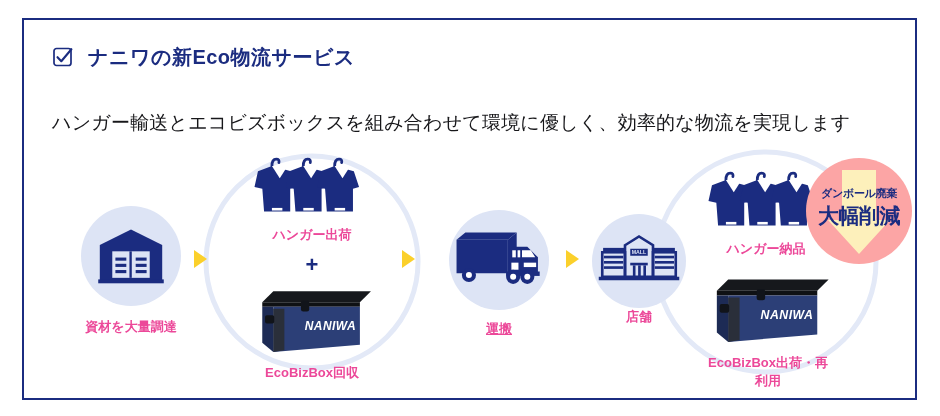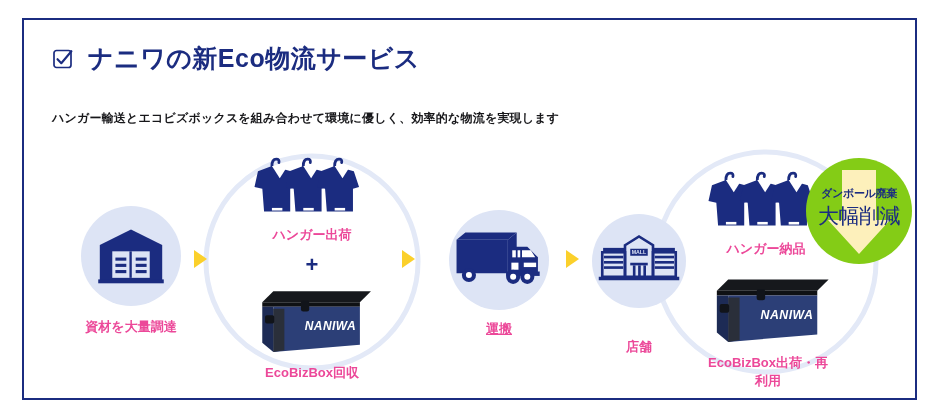--- a/index.html
+++ b/index.html
@@ -22,26 +22,26 @@
     box-sizing:border-box;
   }
 
   
   .header{
     position:absolute;left:28px;top:26px;
     display:flex;align-items:center;gap:14px;
   }
   .check-icon{width:22px;height:22px;display:block;flex:0 0 auto;}
   .title{
-    font-size:25px;font-weight:bold;color:#1b2c80;
+    font-size:20px;font-weight:bold;color:#1b2c80;
     letter-spacing:.5px;white-space:nowrap;line-height:1;
   }
   .subtitle{
     position:absolute;left:28px;top:90px;
-    font-size:12px;font-weight:bold;color:#17171a;
+    font-size:19px;font-weight:normal;color:#17171a;
     white-space:nowrap;letter-spacing:.2px;
   }
 
   
   .flow{position:absolute;left:0;top:118px;width:895px;height:262px;}
   .flow-svg{position:absolute;left:0;top:0;width:895px;height:262px;}
 
   .node{position:absolute;}
 
   .disc{
@@ -64,34 +64,34 @@
 
   .plus{
     position:absolute;left:50%;transform:translateX(-50%);
     font-size:22px;font-weight:bold;color:#1b2c80;line-height:1;
   }
 
   
   .badge{
     position:absolute;
     width:106px;height:106px;border-radius:50%;
-    background:#84cc16;
+    background:#fca5a5;
     overflow:hidden;
   }
   .badge-arrow{
     position:absolute;left:0;top:0;width:106px;height:106px;
   }
   .badge-t1{
     position:absolute;left:0;top:28px;width:106px;text-align:center;
     font-size:11px;font-weight:bold;color:#1b2c80;letter-spacing:-.3px;
     z-index:3;
   }
   .badge-t2{
     position:absolute;left:0;top:44px;width:106px;text-align:center;
-    font-size:21px;font-weight:normal;color:#1b2c80;letter-spacing:-.5px;
+    font-size:21px;font-weight:bold;color:#1b2c80;letter-spacing:-.5px;
     z-index:3;
   }
 
   
   .shirts{position:absolute;}
 </style>
 </head>
 <body>
 
 <div id="root">
@@ -247,21 +247,21 @@
               <rect x="67" y="17" width="24" height="6"></rect>
               <rect x="40" y="18" width="20" height="8"></rect>
               <rect x="40" y="34" width="20" height="3"></rect>
               <rect x="43" y="37" width="3" height="13"></rect>
               <rect x="49" y="37" width="3" height="13"></rect>
               <rect x="55" y="37" width="3" height="13"></rect>
             </g>
             <text x="50" y="24.5" text-anchor="middle" font-family="Liberation Sans, sans-serif" font-size="6" font-weight="bold" fill="#dde4f5">MALL</text>
           </svg>
         </div>
-        <div class="caption" style="top:124px;">店舗</div>
+        <div class="caption" style="top:94px;">店舗</div>
       </div>
 
       <div class="node" style="left:672px;top:28px;width:140px;height:96px;">
         <svg class="shirts" viewBox="0 0 140 80" width="122" height="70" style="left:9px;top:0;">
           <g fill="none" stroke="#1b2c80" stroke-width="3.2" stroke-linecap="round">
             <path d="M24 16 q0 -8 5 -8 q4 0 3 4"></path>
             <path d="M60 16 q0 -8 5 -8 q4 0 3 4"></path>
             <path d="M96 16 q0 -8 5 -8 q4 0 3 4"></path>
           </g>
           <g fill="#1b2c80">

